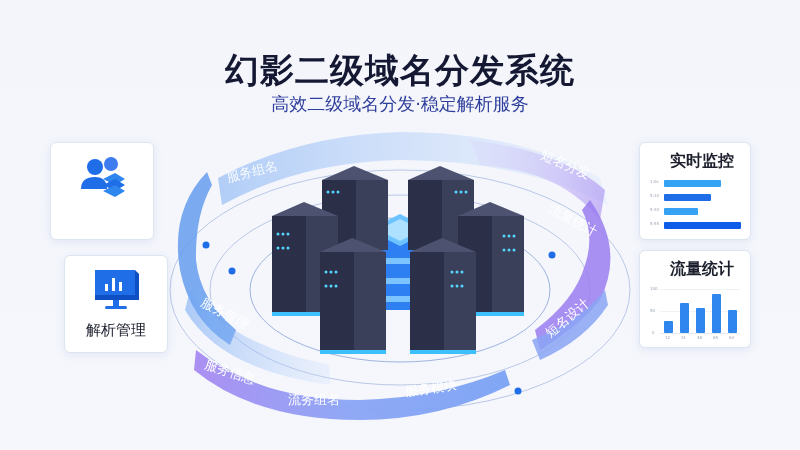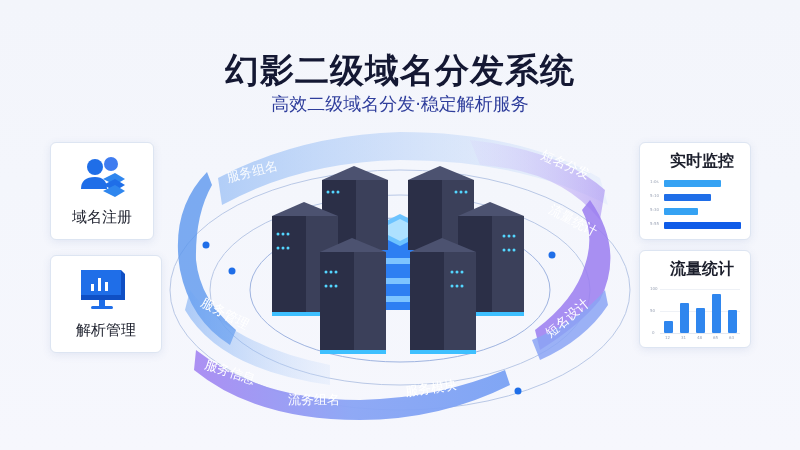--- a/index.html
+++ b/index.html
@@ -165,23 +165,22 @@
 
 <div class="card feat" style="left:50px;top:142px;">
   <svg width="46" height="44" viewBox="0 0 46 44">
     <circle cx="32" cy="9" r="7" fill="#3f7cf0"></circle>
     <circle cx="16" cy="12" r="8" fill="#1f6ee8"></circle>
     <path d="M2,34 Q2,22 16,22 Q28,22 28,34 Z" fill="#1f6ee8"></path>
     <polygon points="24,24 36,18 46,24 36,30" fill="#2f86ee"></polygon>
     <polygon points="24,30 36,24 46,30 36,36" fill="#1f6ee8"></polygon>
     <polygon points="24,36 36,30 46,36 36,42" fill="#2f86ee"></polygon>
   </svg>
-  <div class="lbl">域名注册</div>
-</div>
-<div class="card feat" style="left:50px;top:255px;padding-left:8px;">
+</div>
+<div class="card feat" style="left:64px;top:255px;">
   <svg width="46" height="44" viewBox="0 0 46 44">
     <rect x="2" y="2" width="40" height="28" fill="#1f6ee8"></rect>
     <polygon points="42,2 46,6 46,32 42,30" fill="#0f4fc4"></polygon>
     <rect x="2" y="27" width="44" height="5" fill="#0f4fc4"></rect>
     <rect x="12" y="16" width="3" height="7" fill="#fff"></rect>
     <rect x="19" y="10" width="3" height="13" fill="#fff"></rect>
     <rect x="26" y="14" width="3" height="9" fill="#fff"></rect>
     <rect x="20" y="32" width="6" height="6" fill="#1f6ee8"></rect>
     <rect x="12" y="38" width="22" height="3" rx="1.5" fill="#1f6ee8"></rect>
   </svg>

